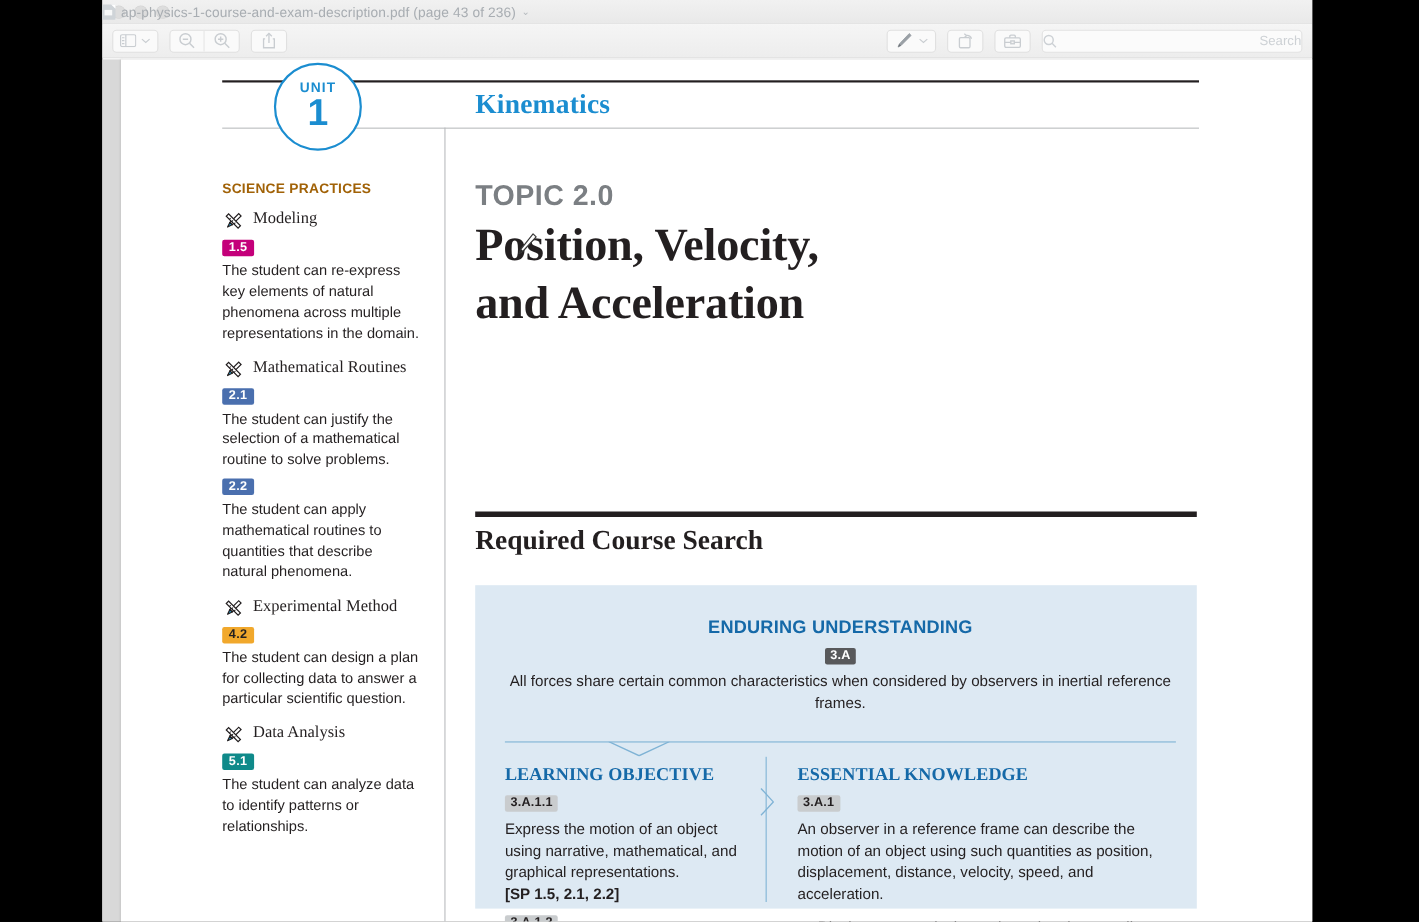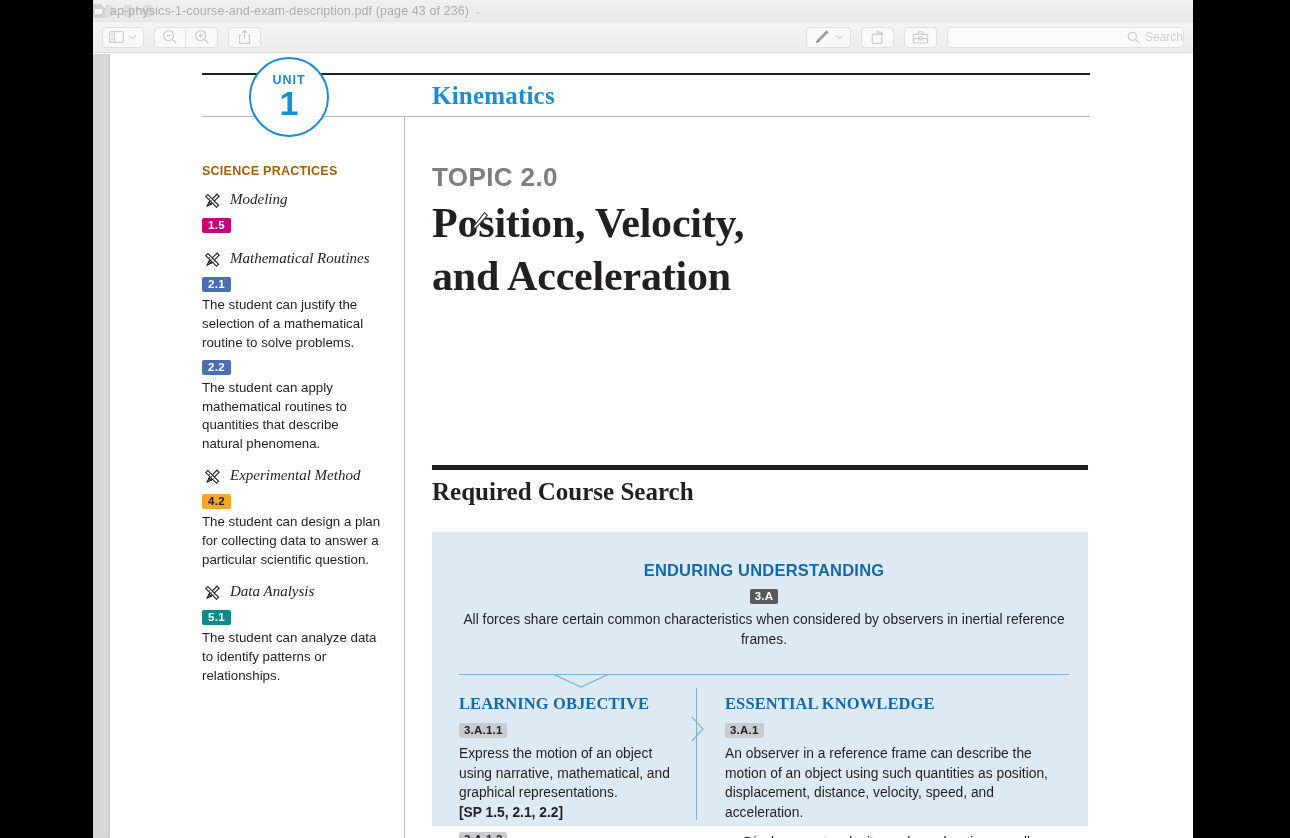--- a/index.html
+++ b/index.html
@@ -71,21 +71,21 @@
     border-right: 1px solid #e6e6e6;
     color: #c9cdd1;
   }
   .tb-btn:last-child { border-right: none; }
   .tb-btn svg { display: block; }
   .tb-spacer { flex: 1; }
 
   .search-box {
     height: 21px; width: 237px;
     border: 1px solid #e2e2e2; border-radius: 4px; background: #fbfbfb;
-    display: flex; align-items: center; justify-content: flex-end; gap: 5px;
+    display: flex; align-items: center; justify-content: space-between; gap: 5px;
   }
   .search-ph { font-size: 12px; color: #cdd1d5; }
 
   
   .page-area {
     position: absolute; left: 0; top: 54px; right: 0; bottom: 0;
     background: #d8d8d8;
   }
   .page {
     position: absolute; left: 17px; top: 0; width: 1083px; height: 784px;
@@ -127,21 +127,21 @@
   
   .sp-col { position: absolute; left: 92px; top: 110px; width: 180px; }
   .sp-heading {
     font-size: 12.5px; font-weight: bold; color: #a16207; letter-spacing: .25px;
     margin-bottom: 8px;
   }
   .sp-pracrow { display: flex; align-items: flex-start; gap: 8px; margin-top: 12px; }
   .sp-icon { flex: none; width: 20px; height: 20px; margin-top: 1px; }
   .sp-pracname {
     font-family: "Liberation Serif", serif;
-    font-size: 15px; font-style: italic; color: #231f20; line-height: 1.22;
+    font-size: 15px; color: #231f20; line-height: 1.22;
   }
   .sp-badge {
     display: inline-block; margin-top: 7px; margin-bottom: 4px;
     padding: 1px 6px 2px; border-radius: 2px;
     font-size: 11.5px; font-weight: bold; color: #ffffff; letter-spacing: .3px;
   }
   .sp-text { font-size: 13.3px; line-height: 1.42; color: #231f20; }
 
   
   .body-col { position: absolute; left: 322px; top: 108px; width: 660px; }
@@ -349,20 +349,21 @@
                     <rect x="8.7" y="2.4" width="3.0" height="15.2" fill="#ffffff" stroke="#231f20" stroke-width="1.1"></rect>
                     <line x1="8.7" y1="6.4" x2="10.4" y2="6.4" stroke="#231f20" stroke-width="0.9"></line>
                     <line x1="8.7" y1="9.4" x2="10.4" y2="9.4" stroke="#231f20" stroke-width="0.9"></line>
                     <line x1="8.7" y1="12.4" x2="10.4" y2="12.4" stroke="#231f20" stroke-width="0.9"></line>
                   </g>
                 </svg>
               </span>
               <span class="sp-pracname">Modeling</span>
             </div>
             <div class="sp-badge" style="background:#c4007a">1.5</div>
+            <div class="sp-text">The student can re-express key elements of natural phenomena across multiple representations in the domain.</div>
 
             
             <div class="sp-pracrow">
               <span class="sp-icon">
                 <svg width="20" height="20" viewBox="0 0 20 20">
                   <g transform="rotate(45 10 10)">
                     <rect x="8.7" y="1.6" width="3.0" height="11.4" fill="#ffffff" stroke="#231f20" stroke-width="1.1"></rect>
                     <path d="M8.7 13 h3.0 l-1.5 4.4 Z" fill="#29abe2" stroke="#231f20" stroke-width="1.1" stroke-linejoin="round"></path>
                   </g>
                   <g transform="rotate(-45 10 10)">

